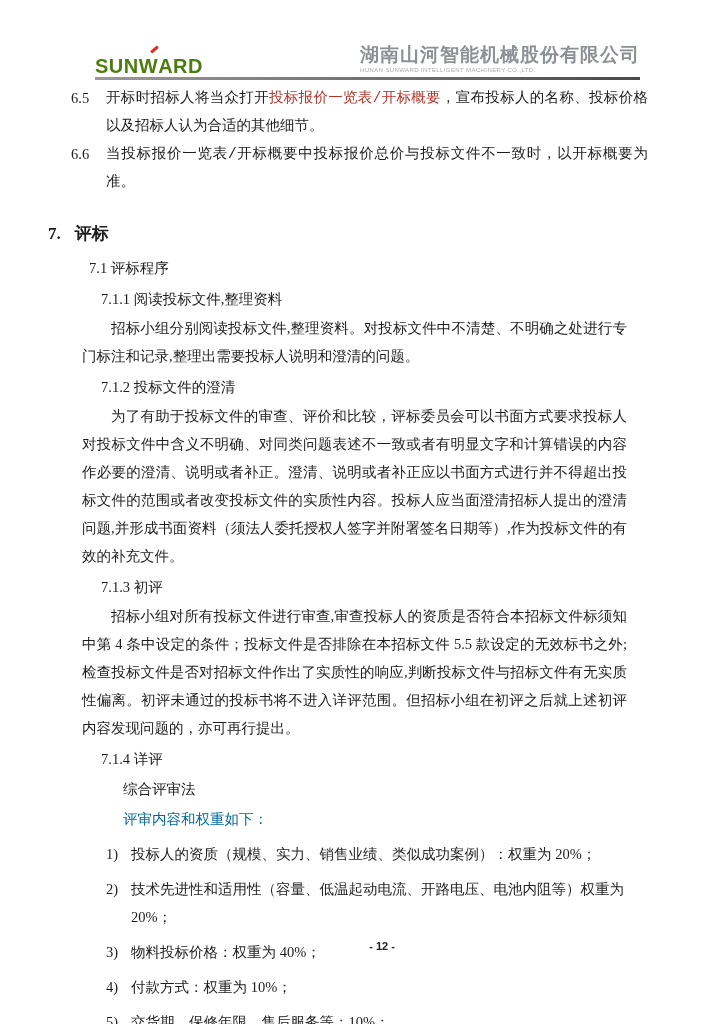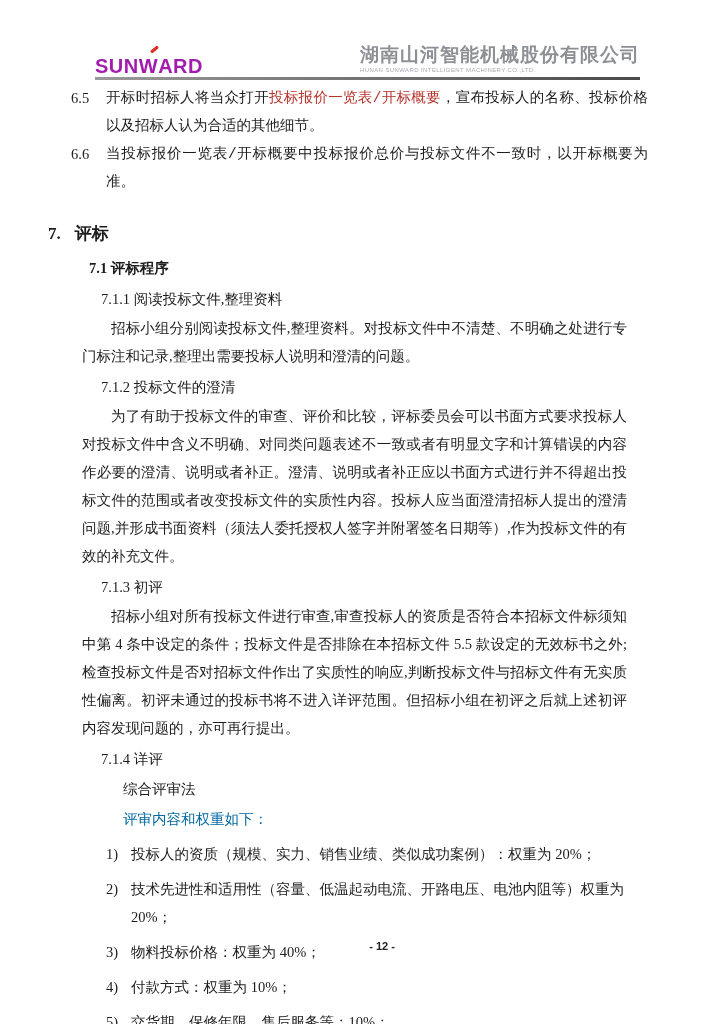--- a/index.html
+++ b/index.html
@@ -14,21 +14,21 @@
   .page { position: relative; width: 724px; height: 1024px; background: #fff; }
 
   
   .hdr {
     position: absolute; top: 44px; left: 95px; width: 545px;
     display: flex; justify-content: space-between; align-items: flex-end;
   }
   .logo {
     font-family: "Liberation Sans", sans-serif;
     font-weight: bold; font-size: 20px; letter-spacing: 0.5px;
-    color: #a21caf; line-height: 1; position: relative; padding-top: 9px;
+    color: #4d7c0f; line-height: 1; position: relative; padding-top: 9px;
   }
   .logo .w-wrap { position: relative; display: inline-block; }
   .logo .accent {
     position: absolute; top: -8px; right: -1px;
     width: 9px; height: 3px; background: #e02b20;
     transform: rotate(-40deg); border-radius: 1px;
   }
   .company { text-align: left; padding-bottom: 2px; }
   .company-cn {
     font-family: "Liberation Sans", sans-serif;
@@ -53,21 +53,21 @@
   .clause { display: flex; margin-left: 23px; }
   .clause-num { width: 35px; flex: 0 0 35px; }
   .clause-text { flex: 1; text-align: justify; font-family: Liberation Mono, monospace; }
   .red-text { color: #b5332b; }
 
   .h-sec {
     font-size: 17px; font-weight: bold; line-height: 28px;
     margin-top: 24px;
   }
   .h-sec .h-sec-num { margin-right: 14px; }
-  .h-sub { font-weight: bold; margin: 6px 0 0 41px; }
+  .h-sub { font-weight: normal; margin: 6px 0 0 41px; }
   .h-sub2 { font-weight: normal; margin: 3px 0 0 53px; }
   .para {
     margin-left: 34px; width: 545px;
     text-indent: 2em; text-align: justify;
     margin-top: 1px;
   }
   .method-line { margin: 2px 0 0 75px; }
   .criteria-intro { margin: 2px 0 4px 75px; color: #0369a1; }
   .criteria-item { display: flex; margin: 7px 0 0 58px; }
   .criteria-num { flex: 0 0 25px; }

